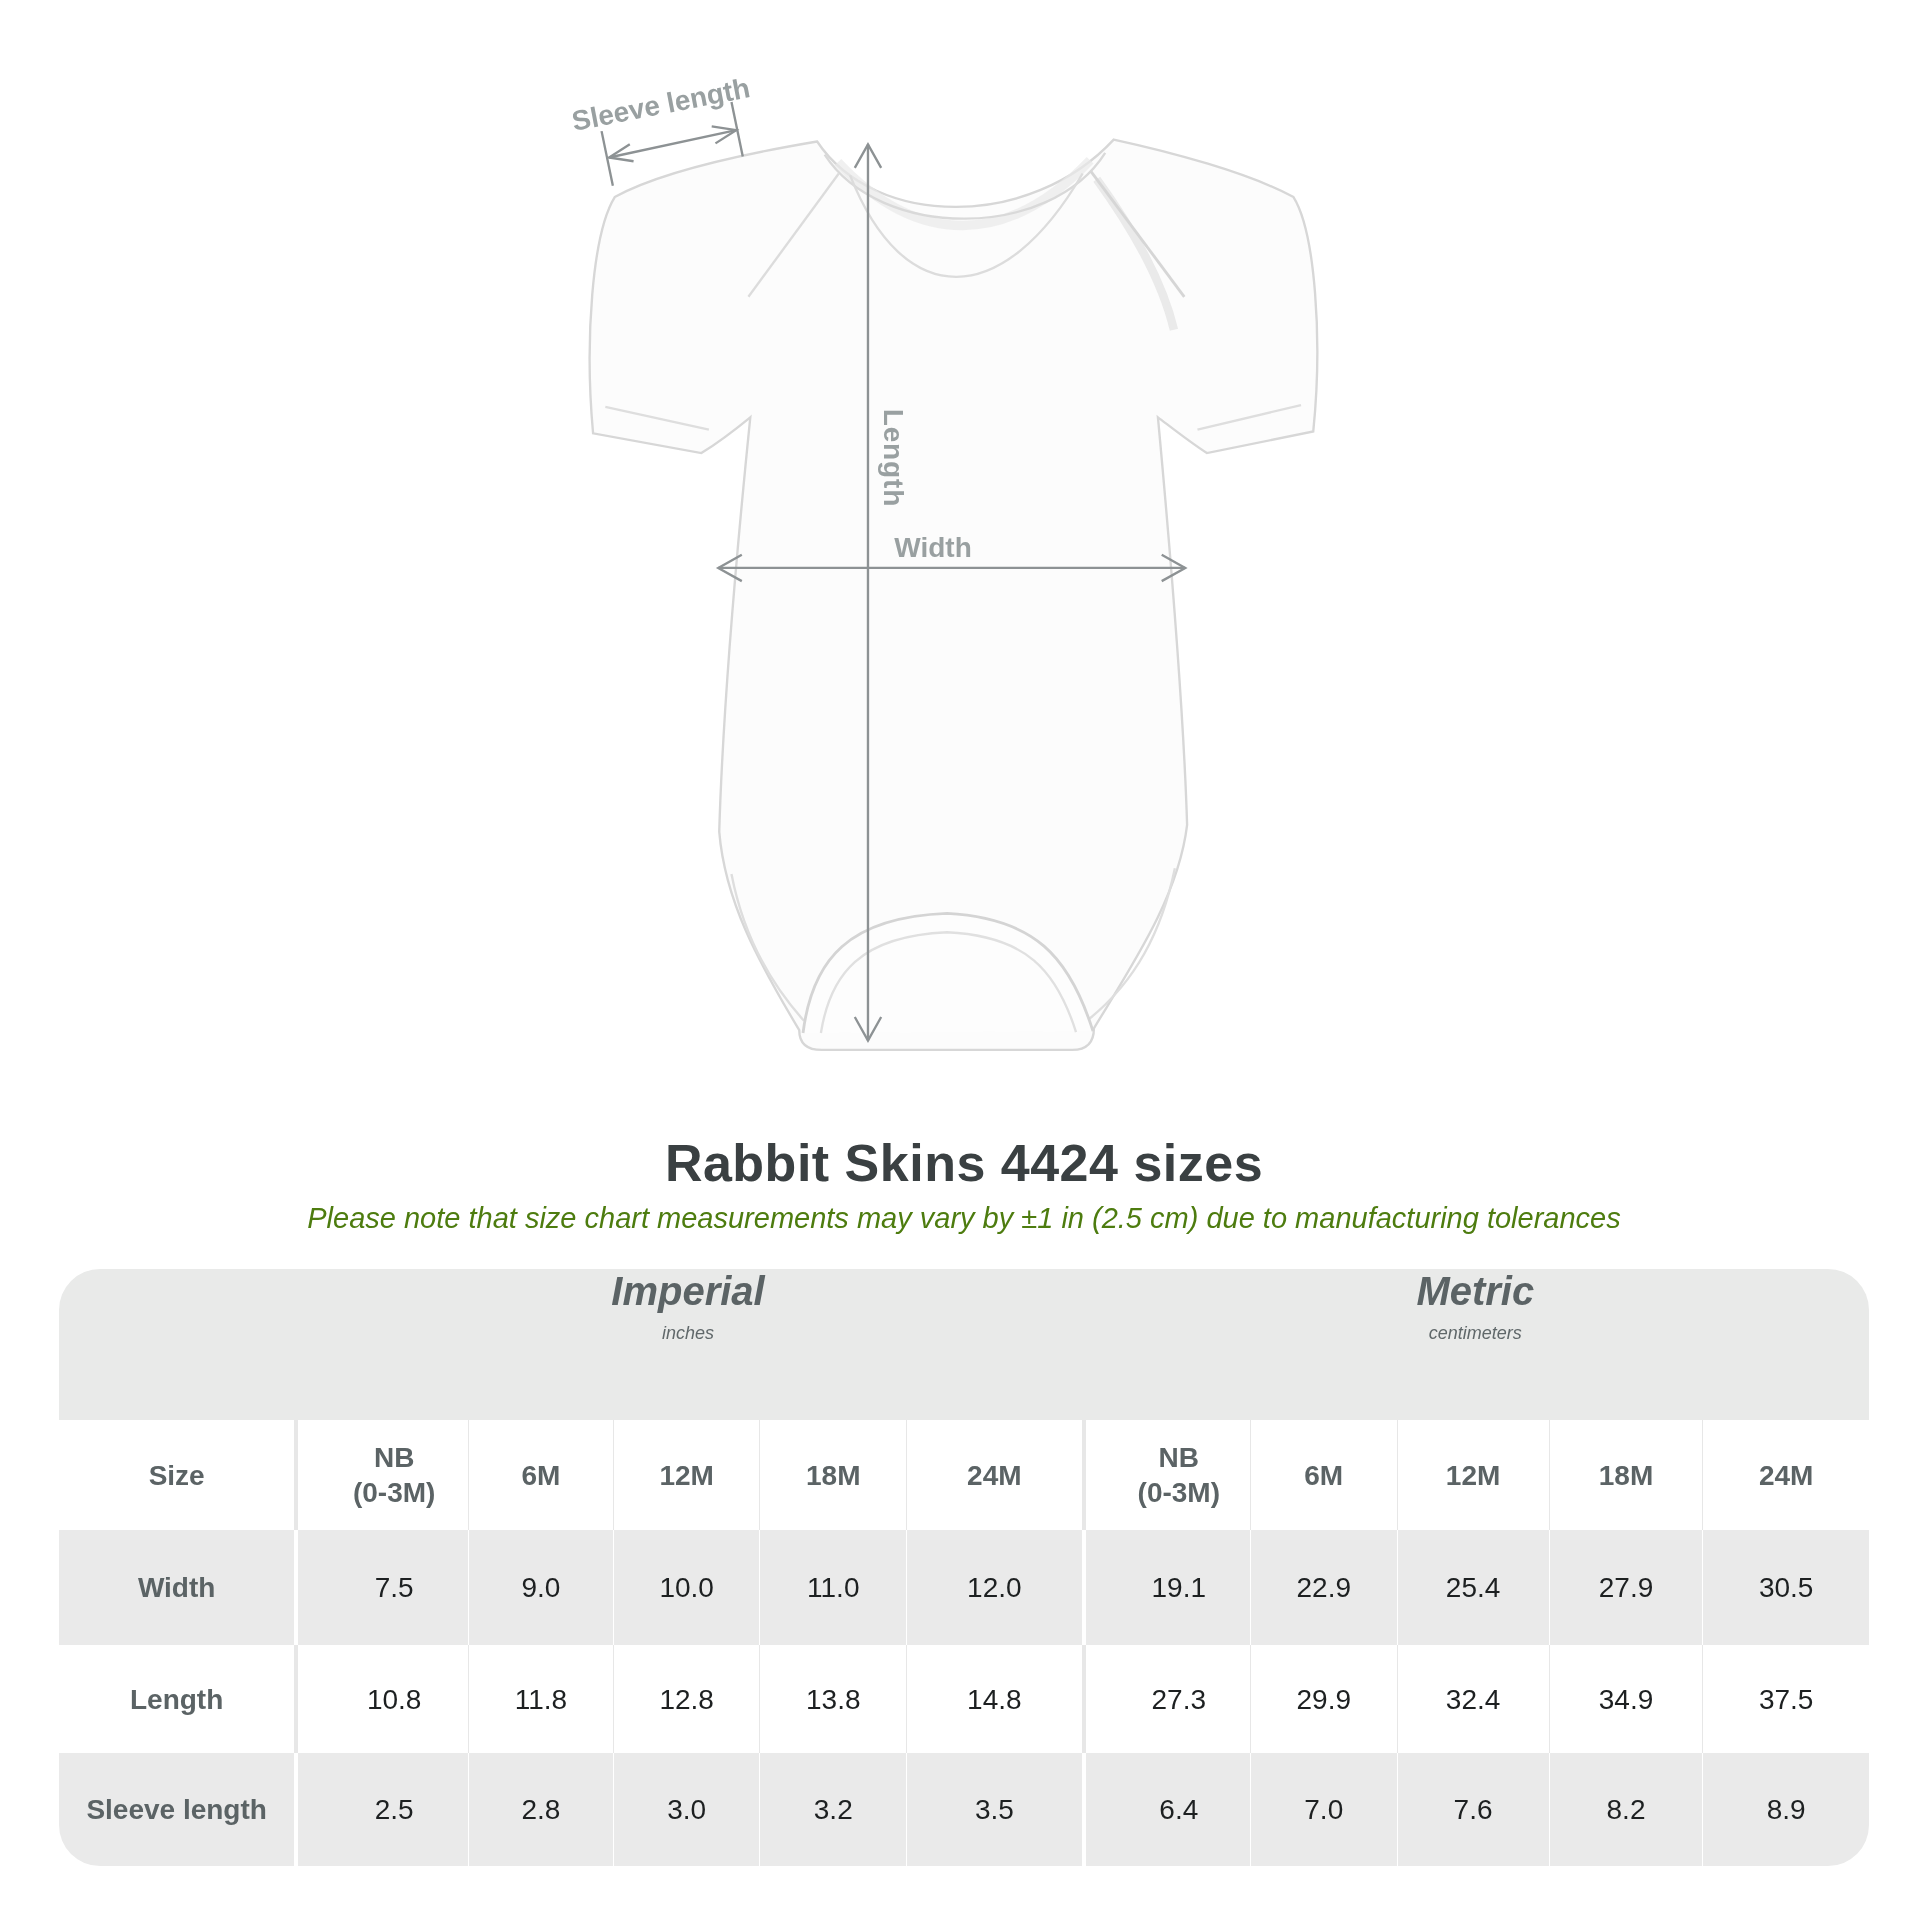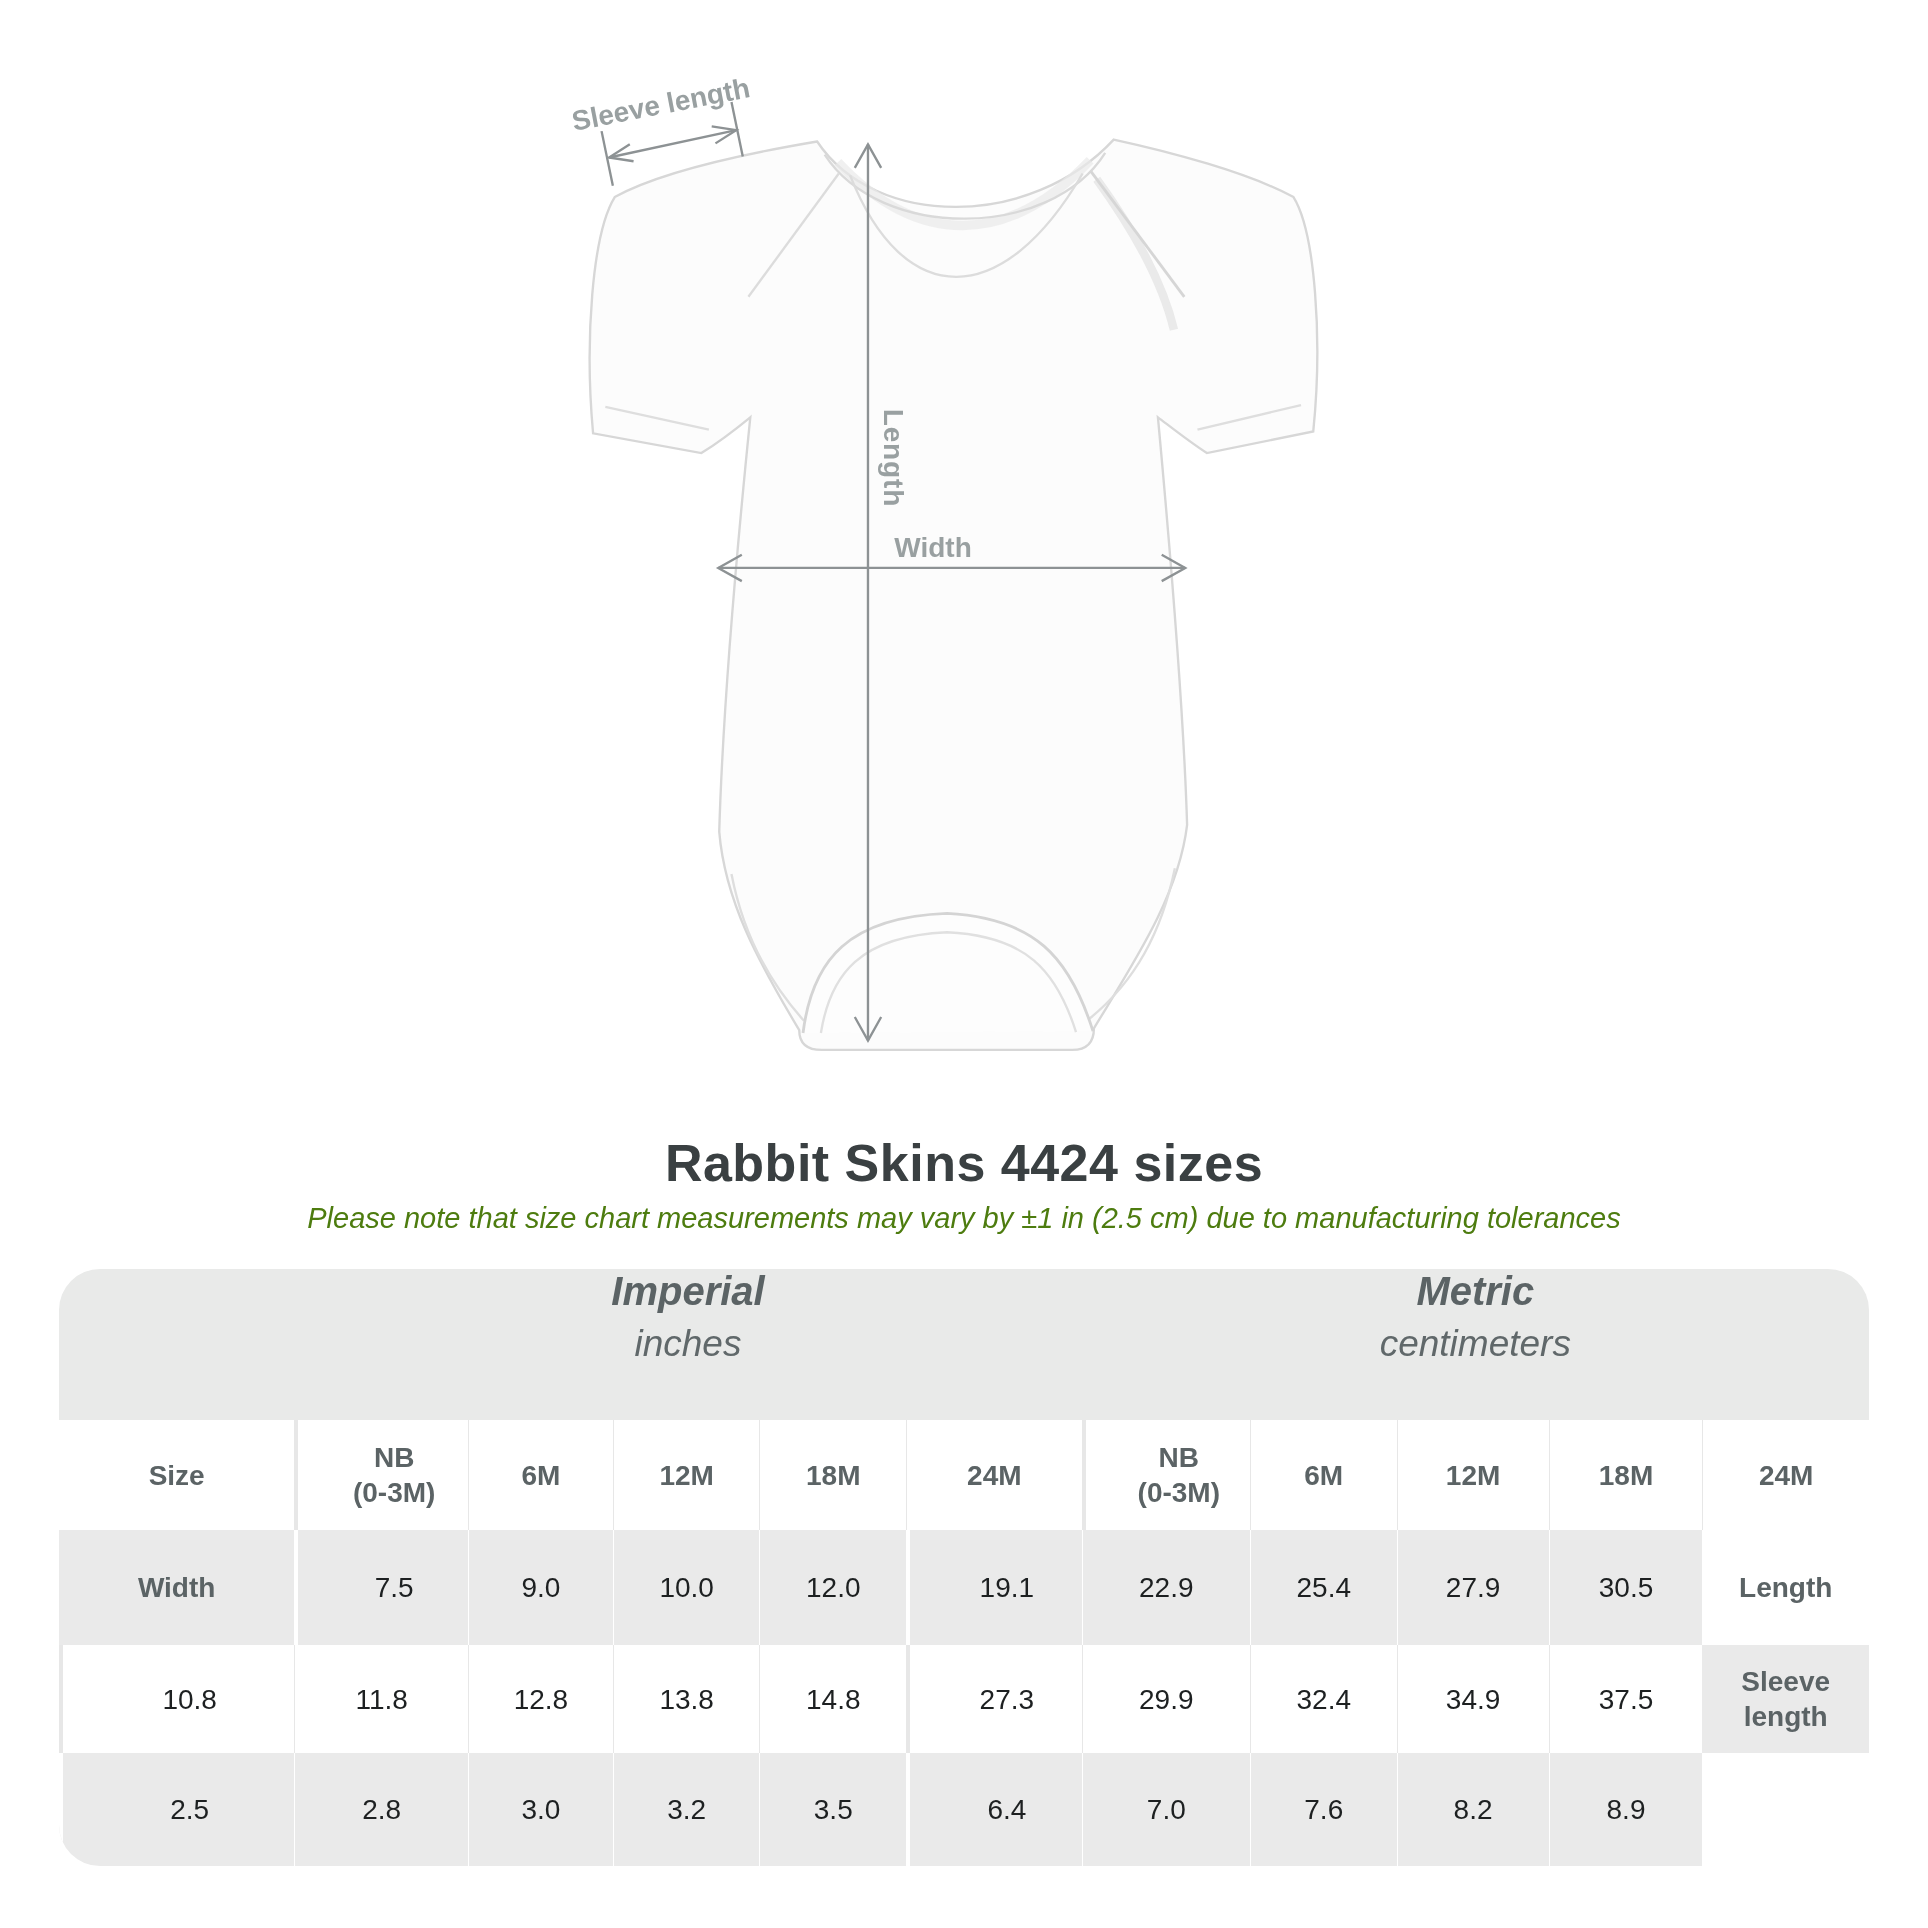--- a/index.html
+++ b/index.html
@@ -31,21 +31,21 @@
     position:absolute;left:59px;top:1269px;width:1810px;
     border-radius:41px;overflow:hidden;
   }
   .band{display:flex;height:151px;background:#e9eae9;}
   .band-sp{width:13%;}
   .band-g{
     width:43.5%;display:flex;flex-direction:column;align-items:center;
     justify-content:flex-start;box-sizing:border-box;color:#5b6365;
   }
   .band-name{font-size:40px;font-weight:bold;font-style:italic;}
-  .band-unit{font-size:37px;font-style:italic;margin-top:9.4px;color:#60686a;}
+  .band-unit{font-size:18px;font-style:italic;margin-top:9.4px;color:#60686a;}
   .grid{
     display:grid;
     grid-template-columns:13% 9.6% 8% 8.1% 8.1% 9.7% 9.3% 8.1% 8.4% 8.5% 9.2%;
     grid-template-rows:110px 115px 108px 113px;
   }
   .c{
     display:flex;align-items:center;justify-content:center;
     text-align:center;white-space:pre-line;line-height:1.25;
     box-sizing:border-box;
   }
@@ -155,20 +155,21 @@
 (0-3M)</div>
       <div class="c hdr s2">6M</div>
       <div class="c hdr s2">12M</div>
       <div class="c hdr s2">18M</div>
       <div class="c hdr s2">24M</div>
 
       <div class="c lab bg">Width</div>
       <div class="c val bg s5">7.5</div>
       <div class="c val bg s2">9.0</div>
       <div class="c val bg s2">10.0</div>
+      <div class="c val bg s2">11.0</div>
       <div class="c val bg s2">12.0</div>
       <div class="c val bg s5">19.1</div>
       <div class="c val bg s2">22.9</div>
       <div class="c val bg s2">25.4</div>
       <div class="c val bg s2">27.9</div>
       <div class="c val bg s2">30.5</div>
 
       <div class="c lab">Length</div>
       <div class="c val s5">10.8</div>
       <div class="c val s2">11.8</div>

